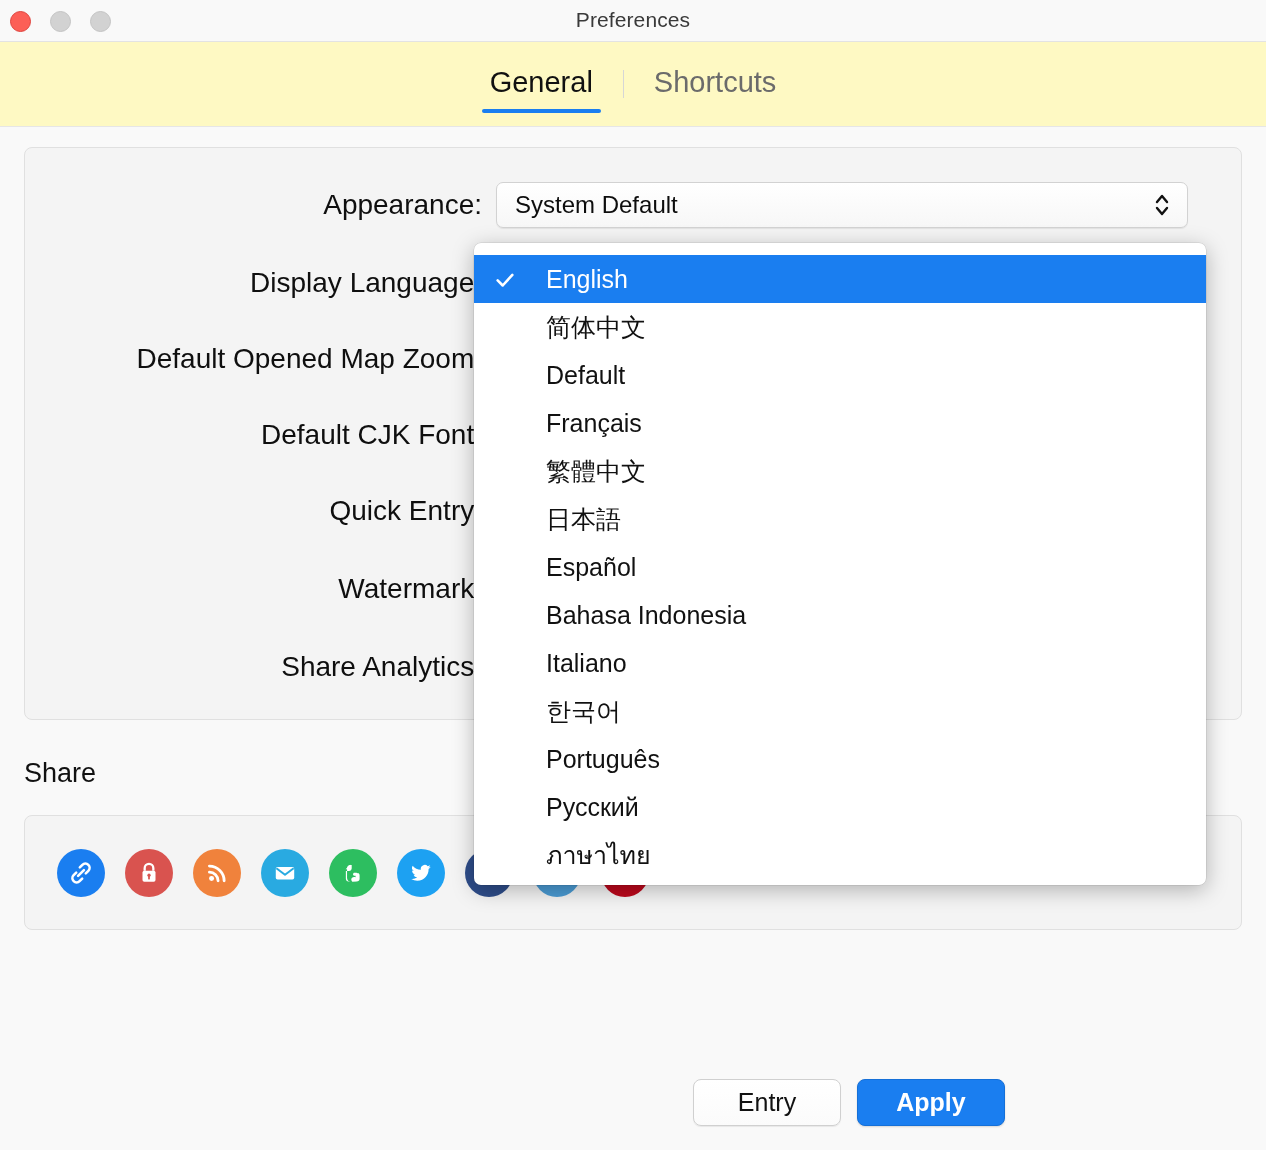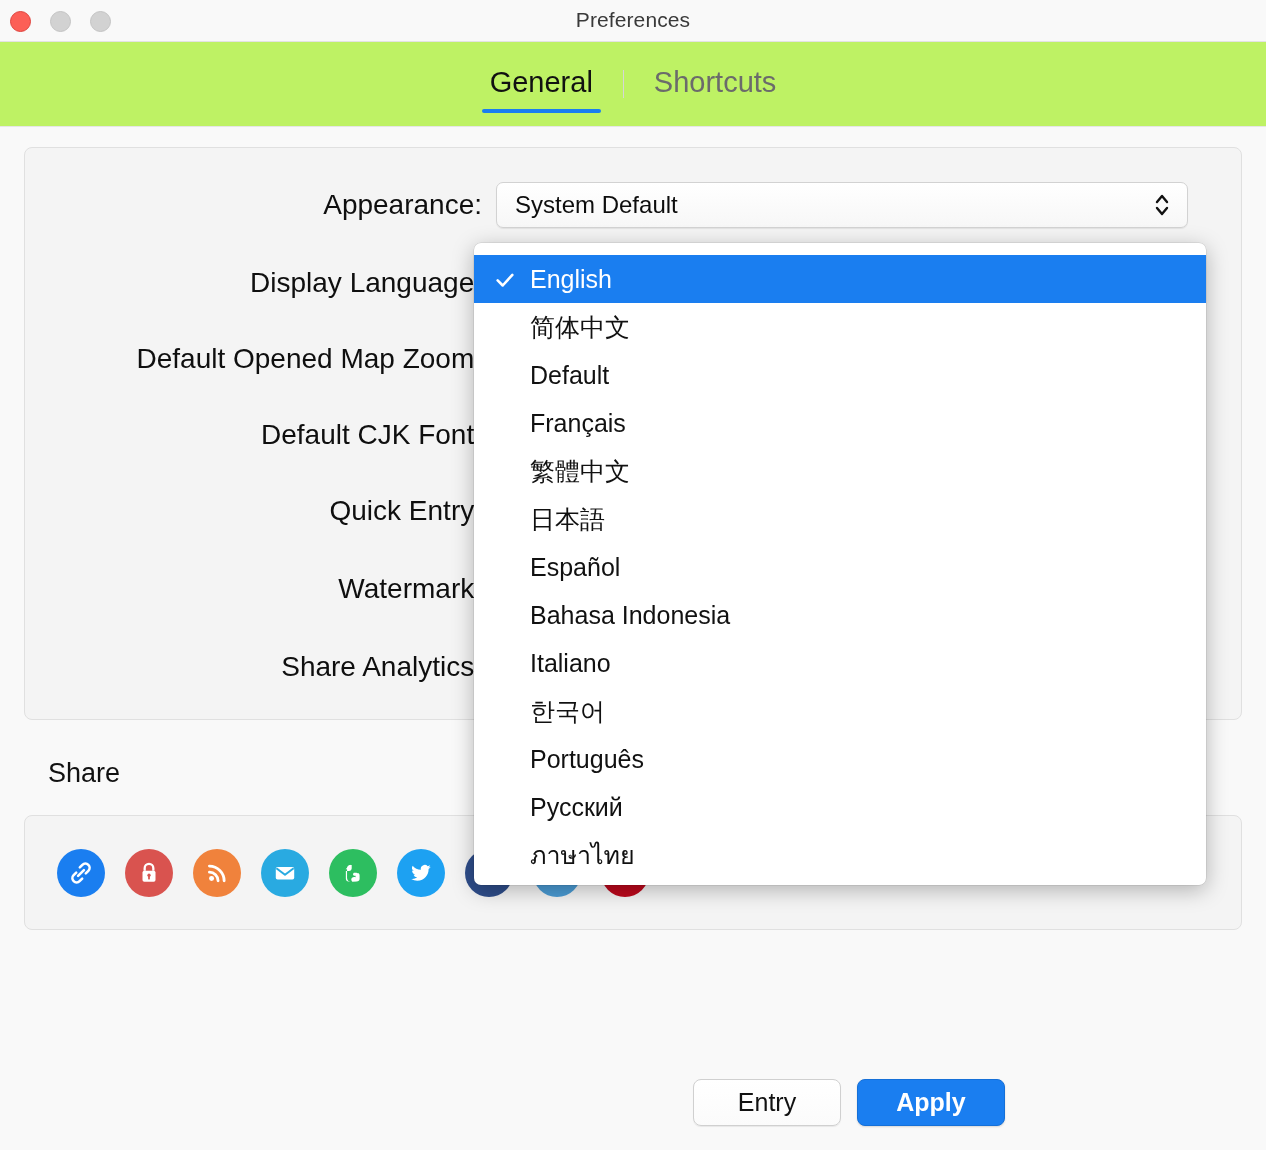--- a/index.html
+++ b/index.html
@@ -23,21 +23,21 @@
   .light.min   { background: #d2d2d2; border: 1px solid #c4c4c4; }
   .light.max   { background: #d2d2d2; border: 1px solid #c4c4c4; }
   .win-title {
     position: absolute; left: 0; top: 8px; width: 1266px;
     text-align: center; font-size: 21px; color: #3a3a3a; letter-spacing: .1px;
   }
 
   
   .tabbar {
     position: absolute; left: 0; top: 42px; width: 1266px; height: 85px;
-    background: #bef264; border-bottom: 1px solid #e6e6e6;
+    background: #fef9c3; border-bottom: 1px solid #e6e6e6;
     display: flex; align-items: center; justify-content: center; gap: 0;
   }
   .tab {
     position: relative; font-size: 29px; color: #6b6b6b;
     padding: 14px 30px 18px 30px; cursor: default;
   }
   .tab.active { color: #111; }
   .tab.active::after {
     content: ""; position: absolute; left: 22px; right: 22px; bottom: 4px;
     height: 4px; background: #1a7ef0; border-radius: 2px;
@@ -47,21 +47,21 @@
   
   .groupbox {
     position: absolute; background: #f4f4f4;
     border: 1px solid #e0e0e0; border-radius: 8px;
   }
   #general-group { left: 24px; top: 147px; width: 1218px; height: 573px; }
   #share-group   { left: 24px; top: 815px; width: 1218px; height: 115px; }
 
   .section-heading {
     position: absolute; left: 24px; top: 758px;
-    font-size: 27px; color: #111; margin-left: 24px;
+    font-size: 27px; color: #111;
   }
 
   
   .rows { position: absolute; left: 24px; top: 147px; width: 1218px; }
   .row {
     position: absolute; left: 0; width: 1218px; height: 44px;
     display: flex; align-items: center;
   }
   .row-label {
     width: 472px; text-align: right; padding-right: 14px;
@@ -83,21 +83,21 @@
 
   
   .dropdown {
     position: absolute; left: 474px; top: 243px; width: 732px; height: 642px;
     background: #ffffff; border-radius: 7px;
     box-shadow: 0 5px 22px rgba(0,0,0,.28), 0 0 0 .5px rgba(0,0,0,.12);
     overflow: hidden; z-index: 50;
   }
   .menu-item {
     position: relative; height: 48px; display: flex; align-items: center;
-    font-size: 25px; color: #111; padding-left: 56px;
+    font-size: 25px; color: #111; padding-left: 72px;
   }
   .menu-item.selected { background: #1a7ef0; color: #ffffff; }
   .menu-check {
     position: absolute; left: 20px; top: 50%; transform: translateY(-50%);
     width: 22px; height: 22px; color: #ffffff;
   }
   .menu-pad-top { height: 12px; }
 
   
   .share-icons {

